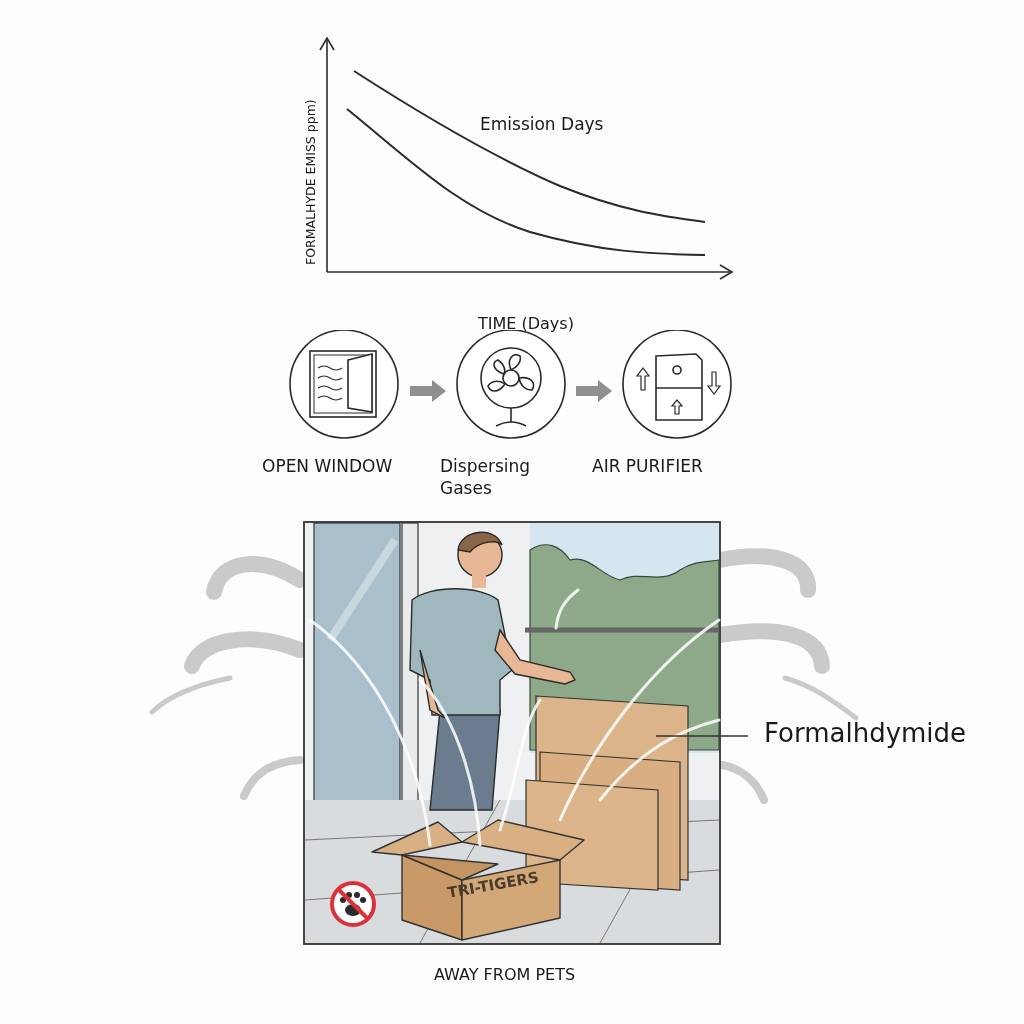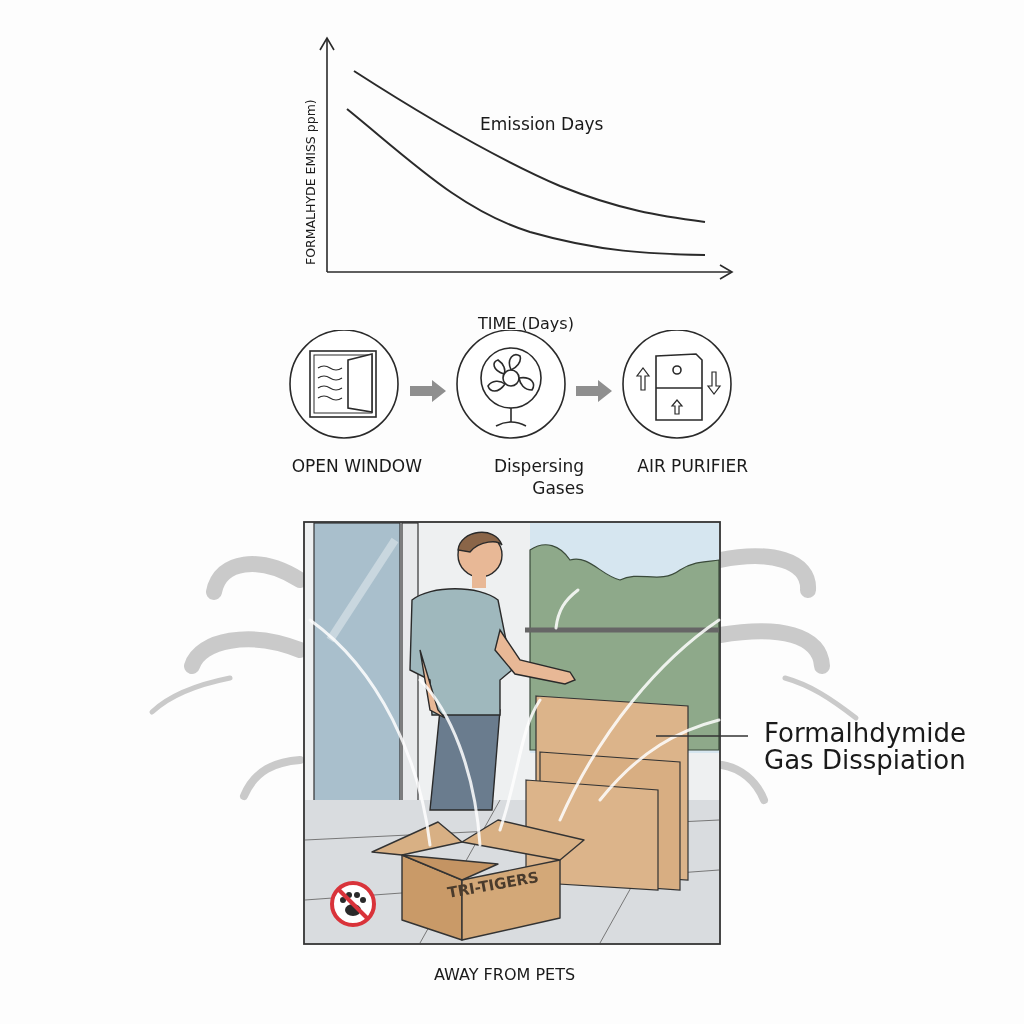--- a/index.html
+++ b/index.html
@@ -3,21 +3,21 @@
 <meta charset="utf-8">
 <style>
   html, body { margin:0; padding:0; background:#fdfdfd; }
   body { width:1024px; height:1024px; position:relative; overflow:hidden;
          font-family:"DejaVu Sans", "Liberation Sans", sans-serif; color:#1a1a1a; }
   .abs { position:absolute; }
   .chart-svg { left:0; top:0; }
   .emission-label { left:480px; top:114px; font-size:17px; }
   .xlabel { left:478px; top:286px; font-size:16px;margin-top:28px; }
   .ylabel { left:303px; top:265px; font-size:12.5px; transform-origin:0 0; transform:rotate(-90deg); white-space:nowrap; }
-  .step-label { font-size:17px; text-align:right; line-height:22px; }
+  .step-label { font-size:17px; text-align:left; line-height:22px; }
   .callout { left:764px; top:720px; font-size:26px; line-height:27px; }
   .pets-label { left:434px; top:965px; font-size:16px;text-align:right; }
 </style>
 </head>
 <body>
 
 <svg class="abs chart-svg" width="1024" height="320" viewBox="0 0 1024 320">
   <g stroke="#2a2a2a" stroke-width="1.6" fill="none">
     <line x1="327" y1="272" x2="327" y2="38"></line>
     <polyline points="320,50 327,38 334,50"></polyline>
@@ -152,15 +152,14 @@
     <path d="M600,300 C640,250 680,230 719,220"></path>
     <path d="M578,90 C565,100 558,110 556,128"></path>
   </g>
 
   <line x1="656" y1="236" x2="748" y2="236" stroke="#333" stroke-width="1.4"></line>
 </svg>
 <div class="abs" style="left:447px;top:876px;font-size:15px;color:#4a3b2c;transform:rotate(-10deg);font-weight:bold">TRI-TIGERS</div>
 
 <div class="abs callout">
   <div>Formalhdymide</div>
-  <div>Gas Disspiation</div>
 </div>
 <div class="abs pets-label">AWAY FROM PETS</div>
 
 </body></html>

